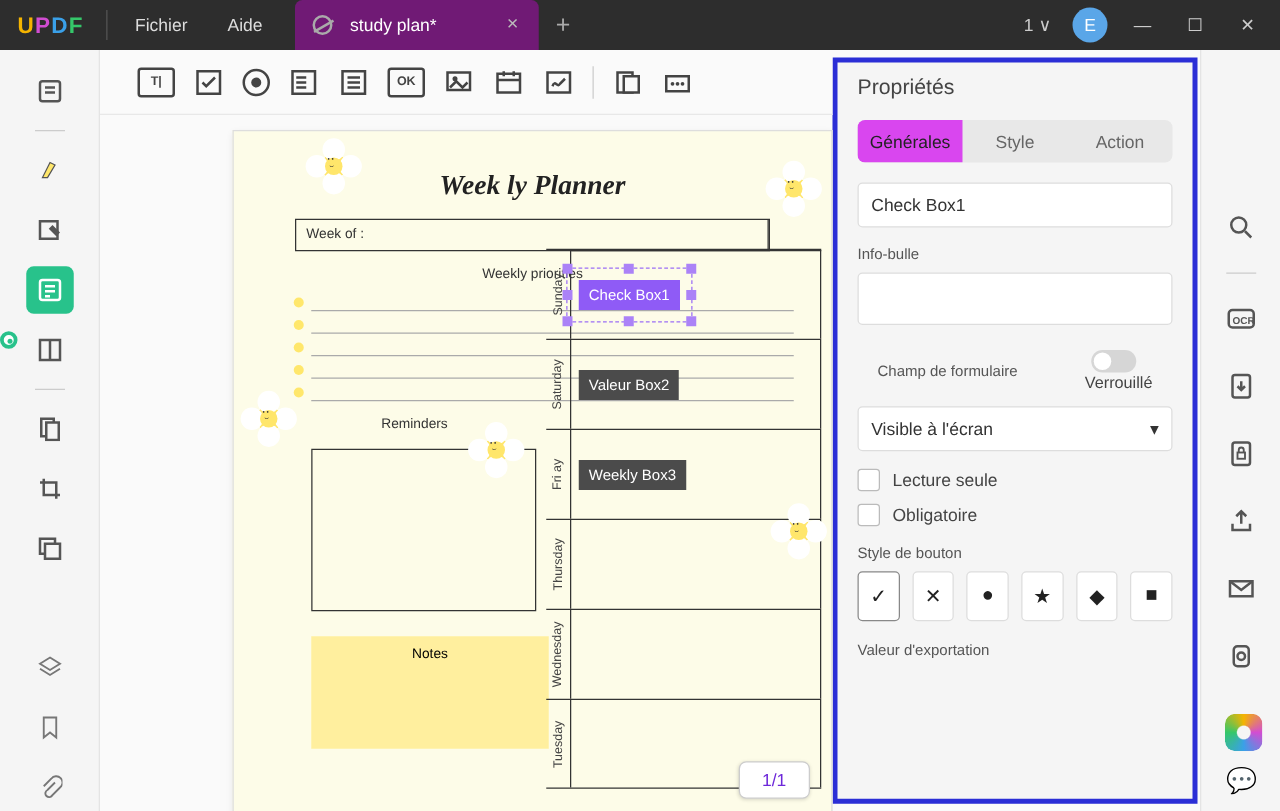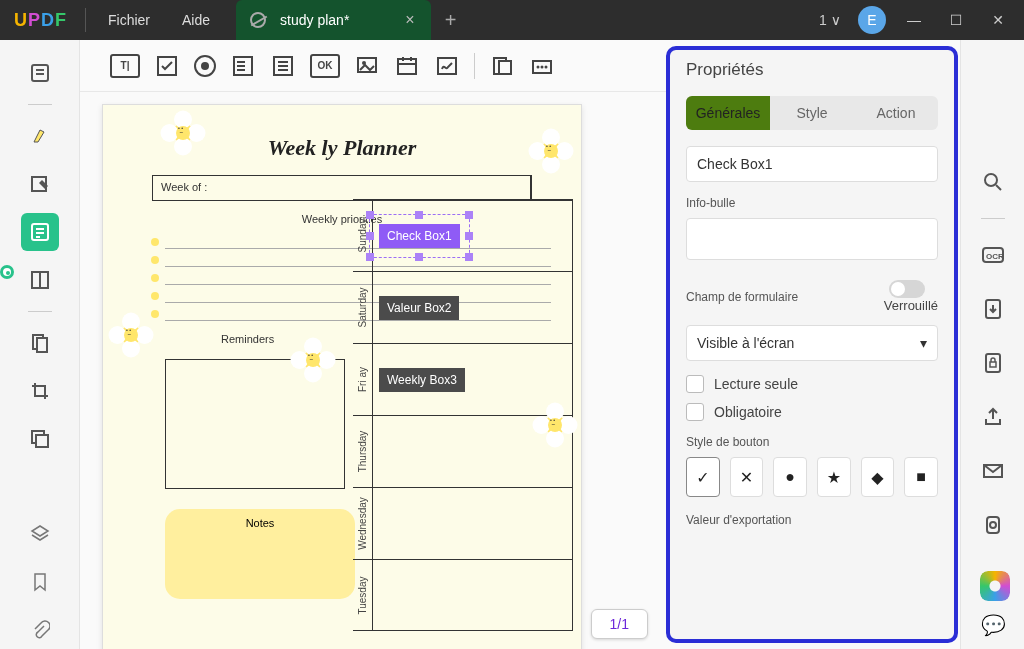--- a/index.html
+++ b/index.html
@@ -5,21 +5,21 @@
 * { box-sizing: border-box; margin: 0; padding: 0; font-family: "Segoe UI", Arial, sans-serif; }
 html, body { width: 1024px; height: 649px; background: #f4f4f4; overflow: hidden; }
 
 
 .titlebar { height: 40px; background: #2d2d2d; display: flex; align-items: center; color: #ddd; }
 .logo { font-weight: bold; font-size: 18px; margin: 0 12px 0 14px; letter-spacing: 1px; }
 .logo span:nth-child(1){color:#f5b400;} .logo span:nth-child(2){color:#d24dd2;}
 .logo span:nth-child(3){color:#3aa0e8;} .logo span:nth-child(4){color:#35c76a;}
 .vsep { width:1px; height:24px; background:#555; margin:0 6px; }
 .menu-item { padding:0 16px; font-size:14px; color:#ddd; cursor:pointer; }
-.tab { height:40px; display:flex; align-items:center; background:#14532d; padding:0 10px 0 14px; border-radius:6px 6px 0 0; margin-left:10px;}
+.tab { height:40px; display:flex; align-items:center; background:#701a75; padding:0 10px 0 14px; border-radius:6px 6px 0 0; margin-left:10px;}
 .tab .tab-ico{ width:16px; height:16px; border-radius:50%; border:2px solid #aaa; display:inline-block; margin-right:8px; position:relative;}
 .tab .tab-ico::after{content:"";position:absolute;width:18px;height:2px;background:#aaa;transform:rotate(-30deg);left:-2px;top:6px;}
 .tab-name { font-size:14px; color:#fff; padding:0 50px 0 6px;}
 .tab-close { font-size:16px; color:#bbb; padding:0 6px; cursor:pointer; }
 .tab-add { font-size:20px; color:#aaa; padding:0 14px; cursor:pointer; }
 .title-spacer{flex:1;}
 .tright { display:flex; align-items:center; gap:2px; padding-right:6px;}
 .tright .item { width:40px; height:40px; display:flex; align-items:center; justify-content:center; color:#ccc; font-size:14px; cursor:pointer;}
 .avatar{ width:28px; height:28px; border-radius:50%; background:#5aa6e8; color:#fff; display:flex; align-items:center; justify-content:center; font-size:14px;}
 
@@ -42,32 +42,32 @@
 
 
 .center { flex:1; position:relative; display:flex; flex-direction:column; }
 .tool-row{ height:52px; display:flex; align-items:center; gap:14px; padding-left:30px; border-bottom:1px solid #e8e8e8; background:#fafafa;}
 .tool-row .tool{ width:26px; height:26px; display:flex; align-items:center; justify-content:center; color:#444; cursor:pointer; font-size:16px;}
 .tool.boxed{ border:2px solid #444; border-radius:3px; width:30px; height:24px; font-size:10px; font-weight:bold;}
 .tool.circle{ border:2px solid #444; border-radius:50%; width:22px;height:22px; position:relative;}
 .tool.circle::after{content:"";position:absolute;left:5px;top:5px;width:8px;height:8px;border-radius:50%;background:#444;}
 
 
-.canvas-wrap{ flex:1; overflow:auto; display:flex; justify-content:flex-start; padding:12px 0 0 22px;}
+.canvas-wrap{ flex:1; overflow:auto; display:flex; justify-content:flex-end; padding:12px 0 0 22px;}
 .page{ width:480px; height:560px; background:#fdfce8; border:1px solid #ddd; position:relative; box-shadow:0 2px 6px rgba(0,0,0,.1);}
 .page h1{ font-family:"Times New Roman",serif; font-style:italic; font-size:22px; text-align:center; padding-top:30px; color:#222;}
 .week-month{ margin:14px auto 0; width:380px; height:26px; border:1px solid #333; display:flex;flex-direction:column;}
 .week-month div{ flex:1; font-size:11px; padding:5px 8px; color:#333; }
 .week-month div:first-child{ border-right:1px solid #333;}
 .sect-title{ font-size:11px; text-align:center; margin-top:12px; color:#333;}
 .priorities{ margin:6px 30px 0 62px;}
 .pline{ height:18px; border-bottom:1px solid #aaa; position:relative;}
 .pline::before{ content:""; position:absolute; left:-14px; top:7px; width:8px;height:8px; border-radius:50%; background:#ffe76b;}
 .reminders-box{ margin:14px 30px 0 62px; width:180px; height:130px; border:1px solid #333;}
-.notes-box{ margin:20px 30px 0 62px; width:190px; height:90px; background:#ffef9e; text-align:center; font-size:11px; padding-top:8px;border-radius:15px;}
+.notes-box{ margin:20px 30px 0 62px; width:190px; height:90px; background:#ffef9e; text-align:center; font-size:11px; padding-top:8px;}
 
 
 .day-col{ position:absolute; top:94px; left:250px; width:220px;}
 .day-row{ height:72px; border-top:1px solid #333; display:flex;}
 .day-row:last-child{ border-bottom:1px solid #333;}
 .day-lbl{ width:20px; border-right:1px solid #333; display:flex; align-items:center; justify-content:center;}
 .day-lbl span{ transform:rotate(-90deg); font-size:10px; color:#444; white-space:nowrap;}
 .day-body{ flex:1; border-right:1px solid #333; display:flex; align-items:center;}
 .day-body.top{border-top:1px solid #333;}
 .cb-field{ background:#4b4b4b; color:#fff; font-size:12px; padding:5px 8px; margin-left:6px;}
@@ -85,29 +85,29 @@
 .flower b{position:absolute;inset:0;}
 .flower b::before,.flower b::after{content:"";position:absolute;inset:0;border-radius:50%;background:#fff;}
 .flower b::before{transform:scale(.45) translate(0,-30px);} .flower b::after{transform:scale(.45) translate(0,30px);}
 .flower em{position:absolute;left:13px;top:13px;width:14px;height:14px;border-radius:50%;background:#ffe66b;z-index:1;}
 .flower em::before{content:"• •";position:absolute;font-size:5px;left:2px;top:-1px;color:#333;}
 .flower em::after{content:"⌣";position:absolute;font-size:6px;left:3px;top:3px;color:#333;}
 
 .page-indicator{ position:absolute; right:18px; bottom:10px; background:#fff; border:1px solid #ccc; border-radius:6px; padding:6px 18px; font-size:14px; color:#6d28d9; box-shadow:0 1px 3px rgba(0,0,0,.15);}
 
 
-.props{ width:292px; background:#f5f5f5; border:4px solid #2b2ed6; border-radius:10px; margin:6px 2px 6px 0; padding:10px 16px 0; overflow:hidden;}
+.props{ width:292px; background:#f5f5f5; border:4px solid #2b2ed6; border-radius:0; margin:6px 2px 6px 0; padding:10px 16px 0; overflow:hidden;}
 .props h2{ font-size:17px; font-weight:500; color:#444; margin-bottom:16px;}
 .tabs{ display:flex; background:#e8e8e8; border-radius:6px; overflow:hidden; margin-bottom:16px;}
 .tabs div{ flex:1; text-align:center; padding:9px 0; font-size:14px; color:#666; cursor:pointer;}
-.tabs div.active{ background:#4d7c0f; color:#222;}
+.tabs div.active{ background:#d946ef; color:#222;}
 .field-input{ width:100%; background:#fff; border:1px solid #ddd; border-radius:4px; padding:9px 10px; font-size:14px; color:#333; margin-bottom:14px;}
 .field-input.tall{ height:42px;}
 .plabel{ font-size:12px; color:#555; margin-bottom:8px; display:block;}
-.row-inline{ display:flex; align-items:center; justify-content:space-between; margin:6px 0 12px;}
+.row-inline{ display:flex; align-items:center; justify-content:space-between; margin:6px 16px 12px;}
 .row-inline .plabel{ margin:0;}
 .toggle{ width:36px; height:18px; background:#d6d6d6; border-radius:10px; position:relative; cursor:pointer;}
 .toggle::after{content:"";position:absolute;left:2px;top:2px;width:14px;height:14px;border-radius:50%;background:#fff;}
 .lock-lbl{ font-size:13px; color:#444; margin-left:8px;}
 .dropdown{ width:100%; background:#fff; border:1px solid #ddd; border-radius:4px; padding:9px 10px; font-size:14px; color:#333; display:flex; justify-content:space-between; align-items:center; cursor:pointer; margin-bottom:14px;}
 .check-row{ display:flex; align-items:center; gap:10px; margin-bottom:10px; font-size:14px; color:#444;}
 .check-row .ck{ width:18px;height:18px;border:1px solid #bbb;border-radius:3px;background:#fff;}
 .style-row{ display:flex; gap:10px; margin-top:8px; margin-bottom:16px;}
 .style-row .sbtn{ flex:1; height:40px; background:#fff; border:1px solid #ddd; border-radius:4px; display:flex; align-items:center; justify-content:center; font-size:16px; color:#222; cursor:pointer;}
 .style-row .sbtn.active{ border-color:#888;}

